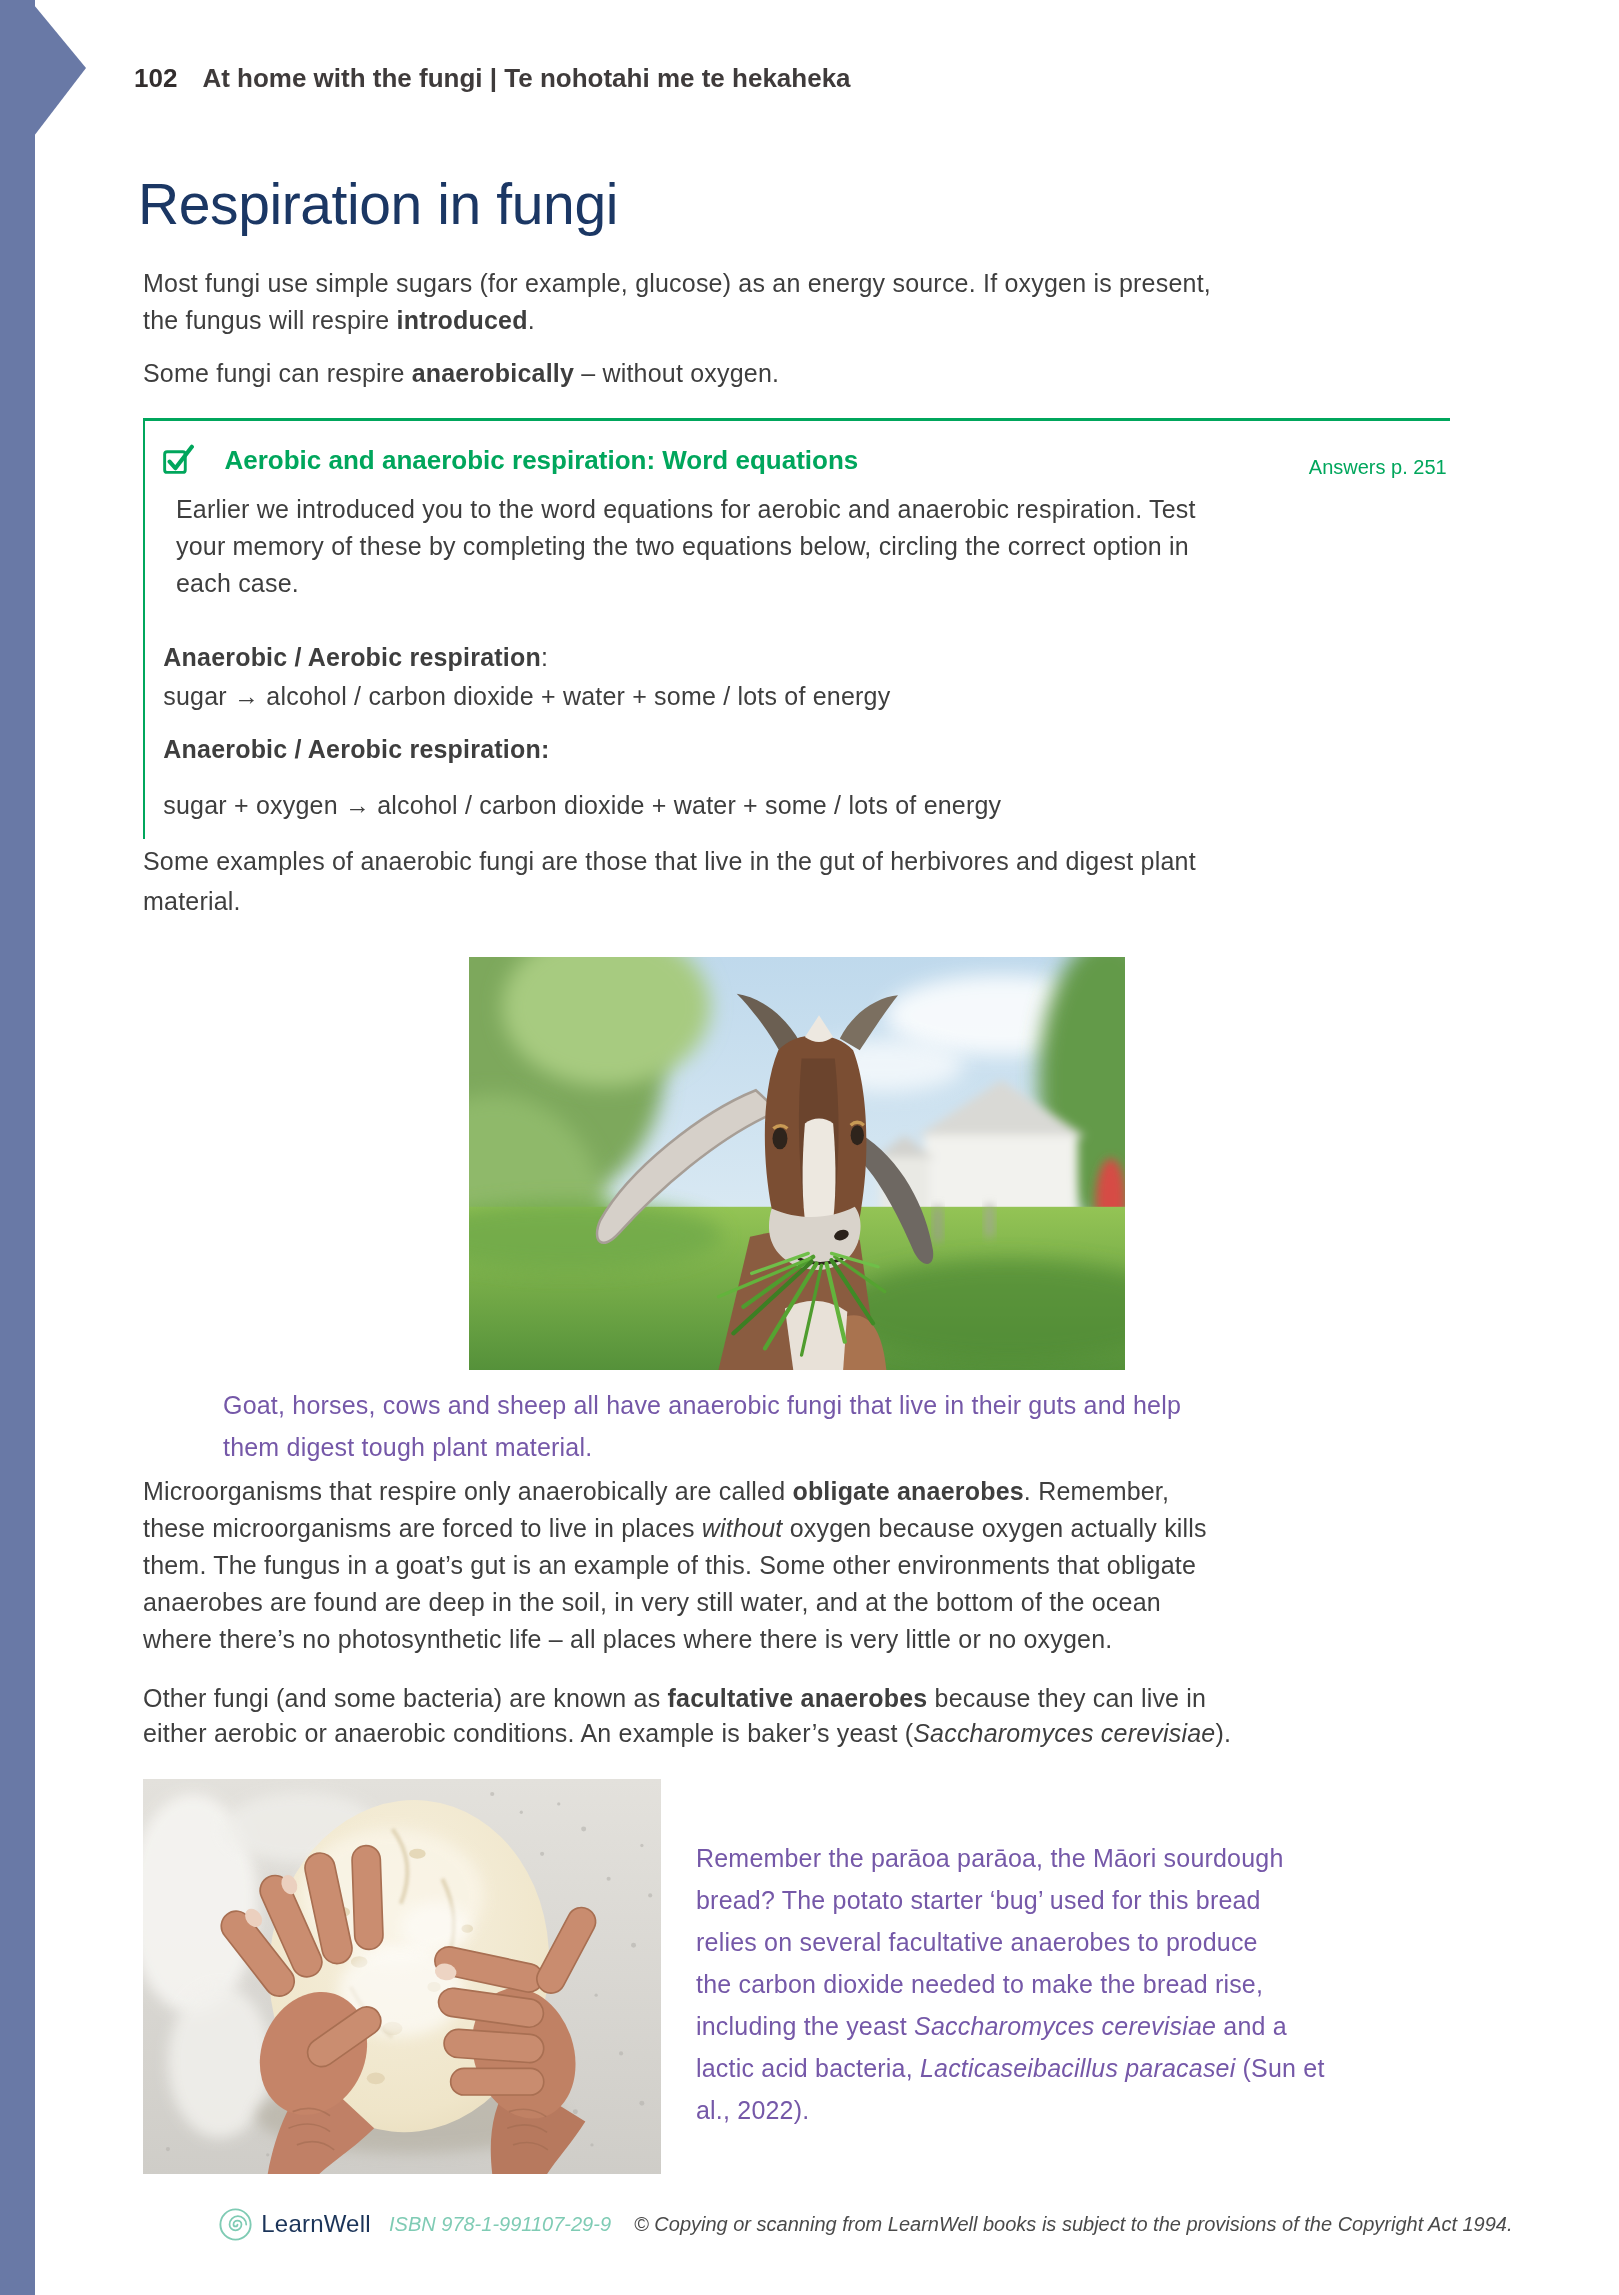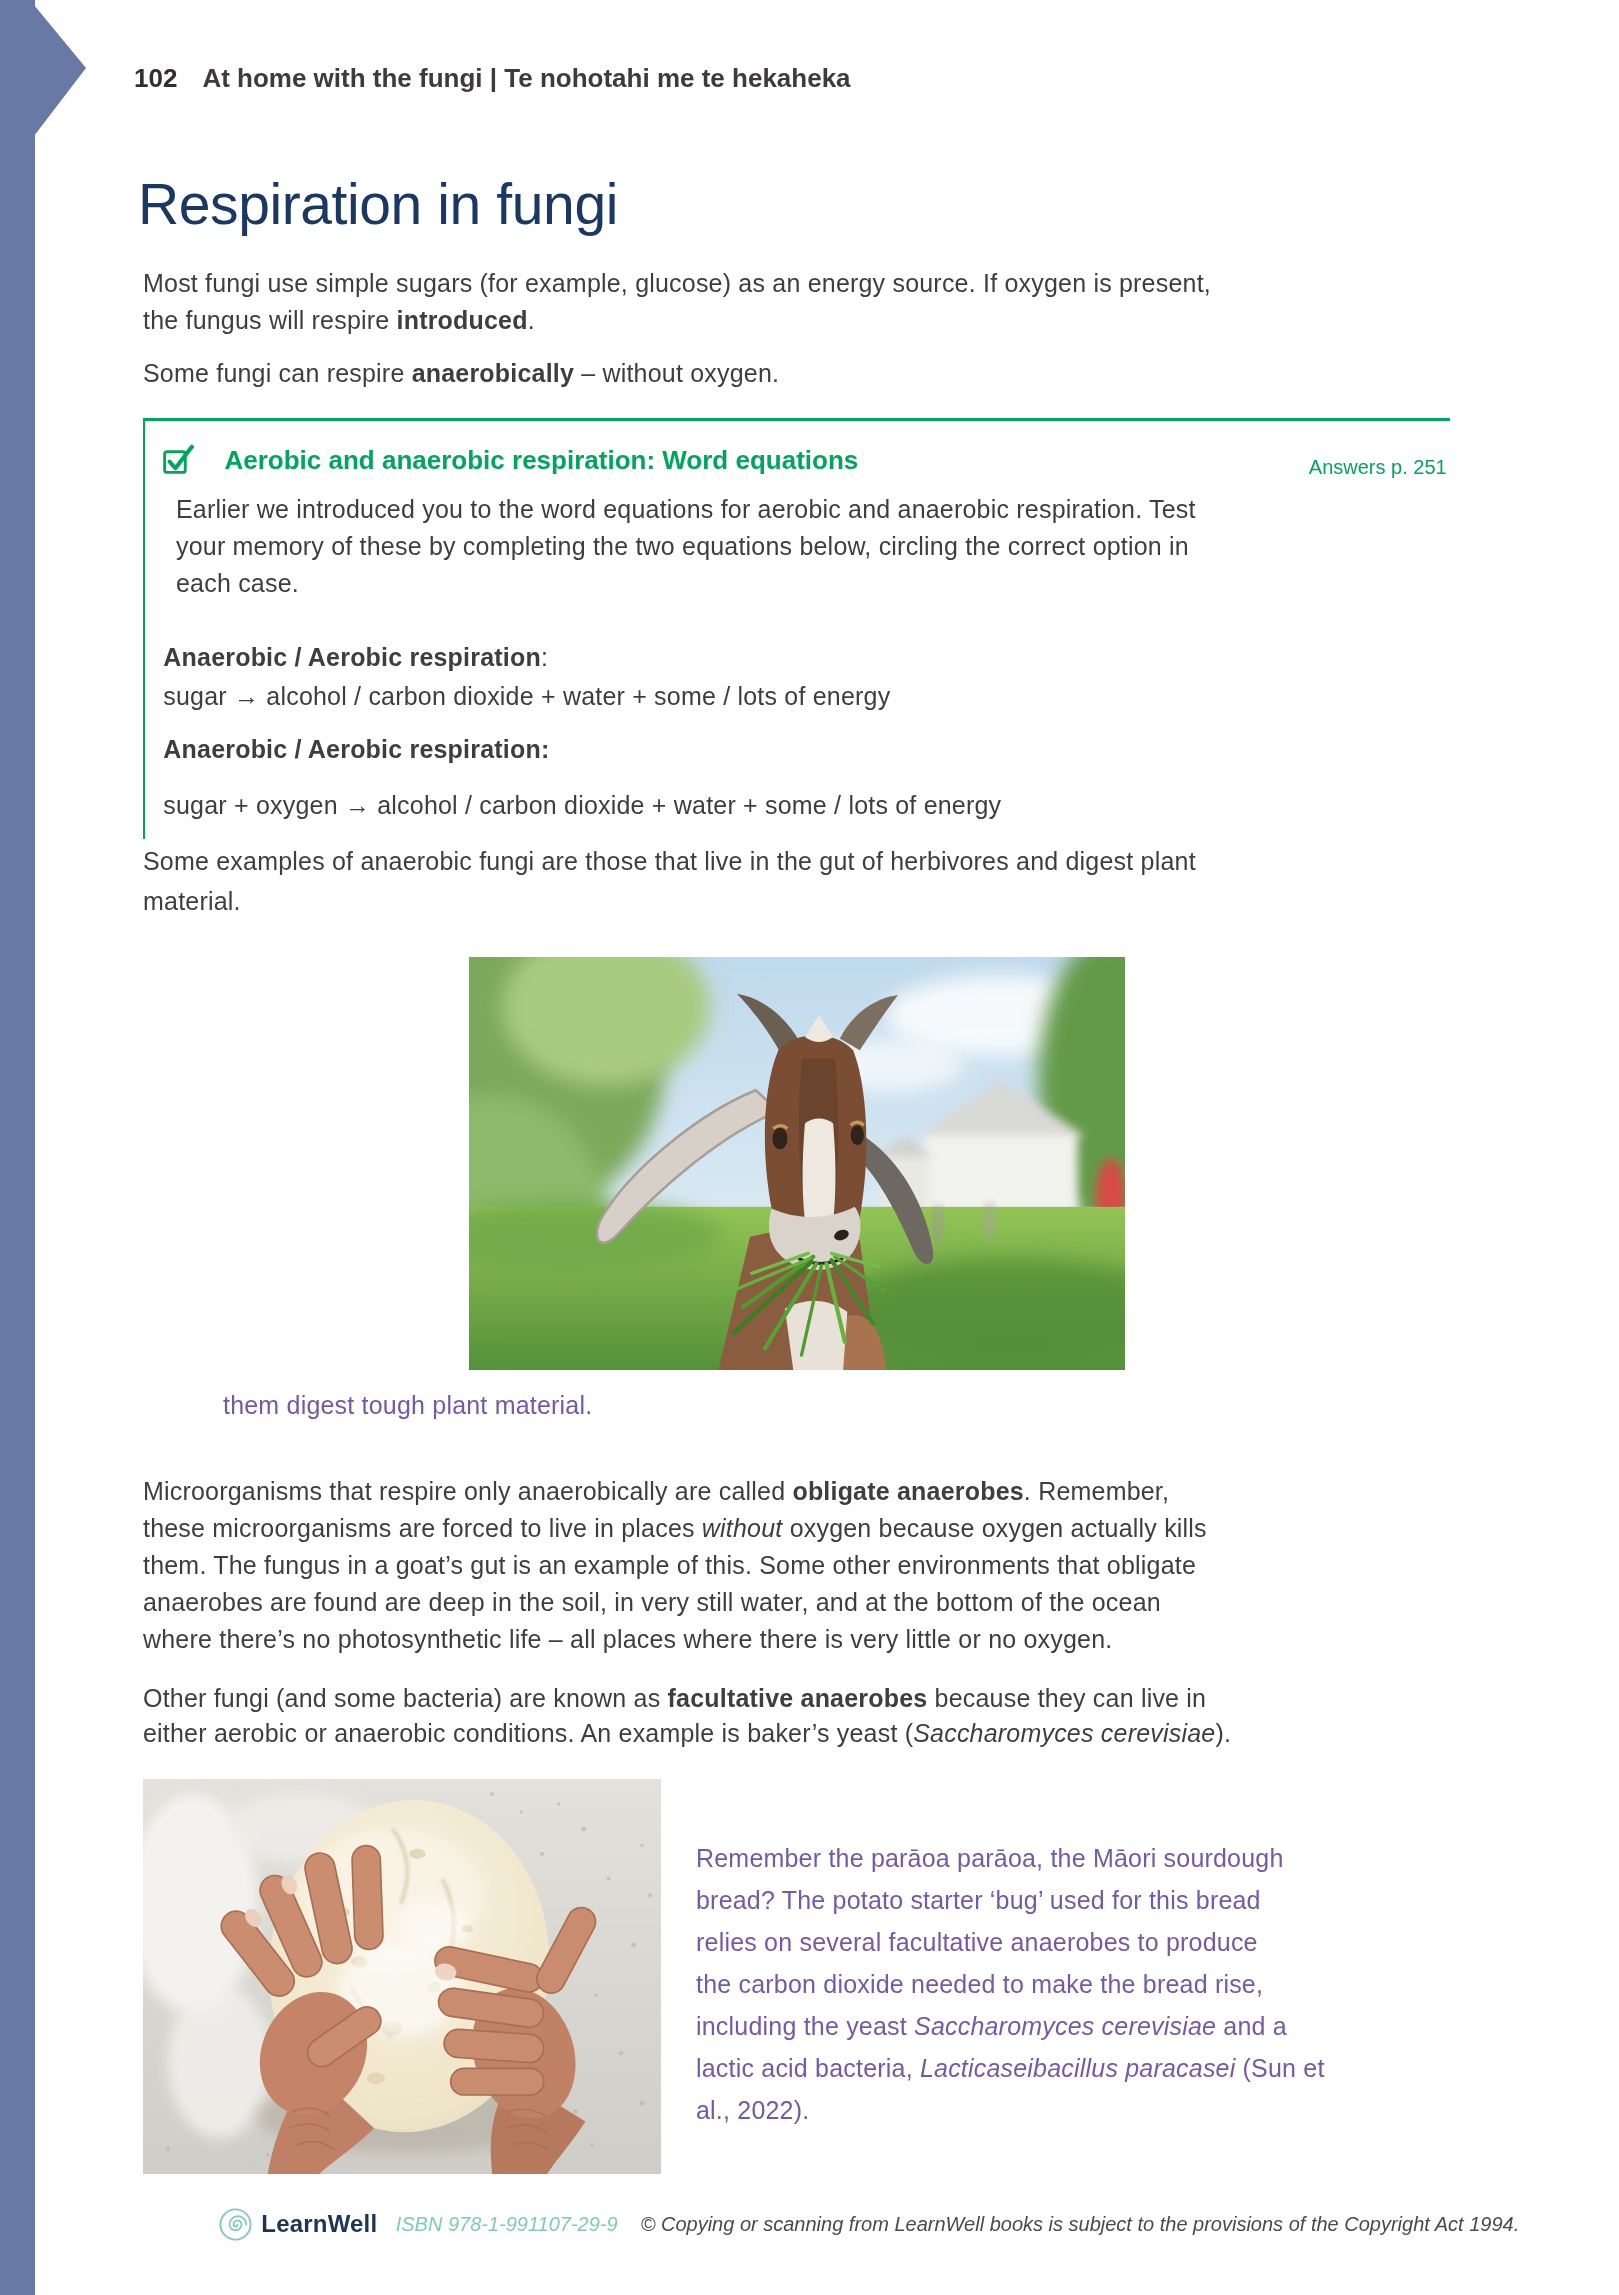--- a/index.html
+++ b/index.html
@@ -47,21 +47,21 @@
   #goat-caption{left:223px;top:1384px;line-height:42px;}
 
   #p4{left:143px;top:1473px;}
   #p5{left:143px;top:1681px;line-height:35px;}
 
   #dough-figure{left:143px;top:1779px;width:518px;height:395px;}
   #sourdough-note{left:696px;top:1837px;line-height:42px;width:699px;}
 
   
   #footer{left:218px;top:2203px;height:42px;display:flex;align-items:center;}
-  #footer-brand{font-size:24px;font-weight:700;color:var(--footer-navy,#1B3459);margin-left:8.3px;letter-spacing:0.2px;}
+  #footer-brand{font-size:24px;font-weight:400;color:var(--footer-navy,#1B3459);margin-left:8.3px;letter-spacing:0.2px;}
   #footer-isbn{font-size:20px;font-style:italic;color:var(--isbn,#7FCBB4);margin-left:18.3px;}
   #footer-copyright{font-size:20px;font-style:italic;color:var(--copy,#4A4A4A);margin-left:23px;}
 </style>
 </head>
 <body>
 
 <div class="abs" id="sidebar-bar"></div>
 <div class="abs" id="sidebar-flag"></div>
 
 <div class="abs" id="page-header">
@@ -179,20 +179,21 @@
         <path d="M 436,364 L 486,440" stroke="#3F8A26" stroke-width="5"></path>
         <path d="M 440,360 L 500,402" stroke="#55A331" stroke-width="4"></path>
         <path d="M 408,356 L 340,380" stroke="#6FBF49" stroke-width="4"></path>
         <path d="M 436,356 L 492,372" stroke="#6FBF49" stroke-width="4"></path>
       </g>
     </g>
   </svg>
 </figure>
 
 <div class="abs caption" id="goat-caption">
+    <div class="tline">Goat, horses, cows and sheep all have anaerobic fungi that live in their guts and help</div>
     <div class="tline">them digest tough plant material.</div>
   </div>
 
 <div class="abs body-text" id="p4">
     <div class="tline">Microorganisms that respire only anaerobically are called <span style="font-weight: 700;">obligate anaerobes</span>. Remember,</div>
     <div class="tline">these microorganisms are forced to live in places <span style="font-style: italic;">without</span> oxygen because oxygen actually kills</div>
     <div class="tline">them. The fungus in a goat’s gut is an example of this. Some other environments that obligate</div>
     <div class="tline">anaerobes are found are deep in the soil, in very still water, and at the bottom of the ocean</div>
     <div class="tline">where there’s no photosynthetic life – all places where there is very little or no oxygen.</div>
   </div>

